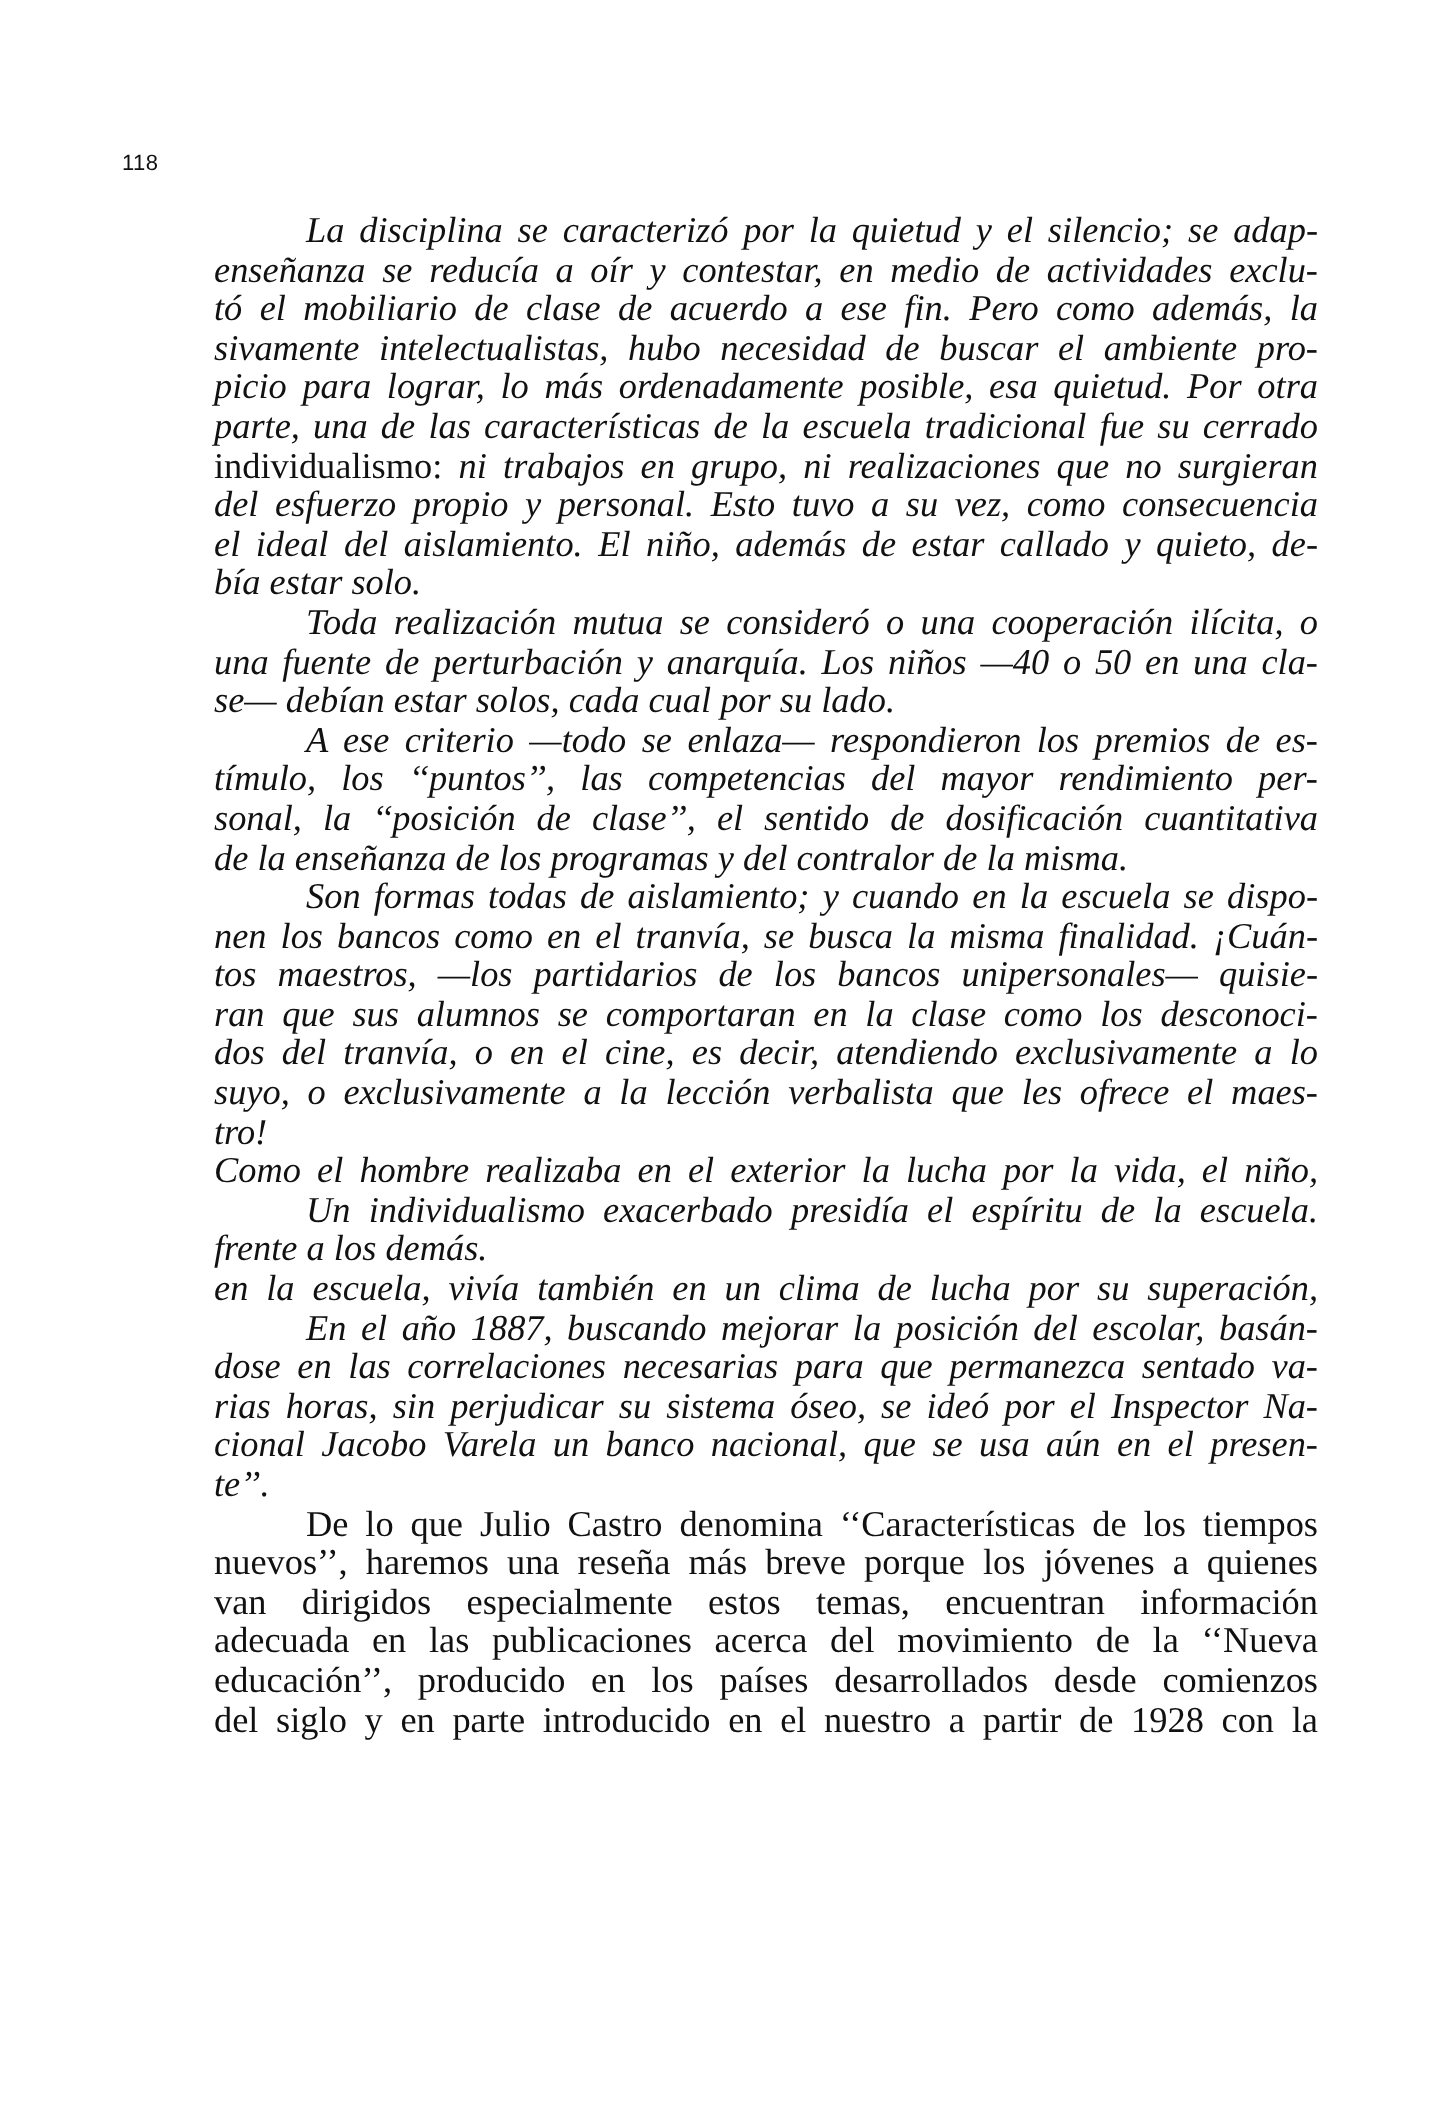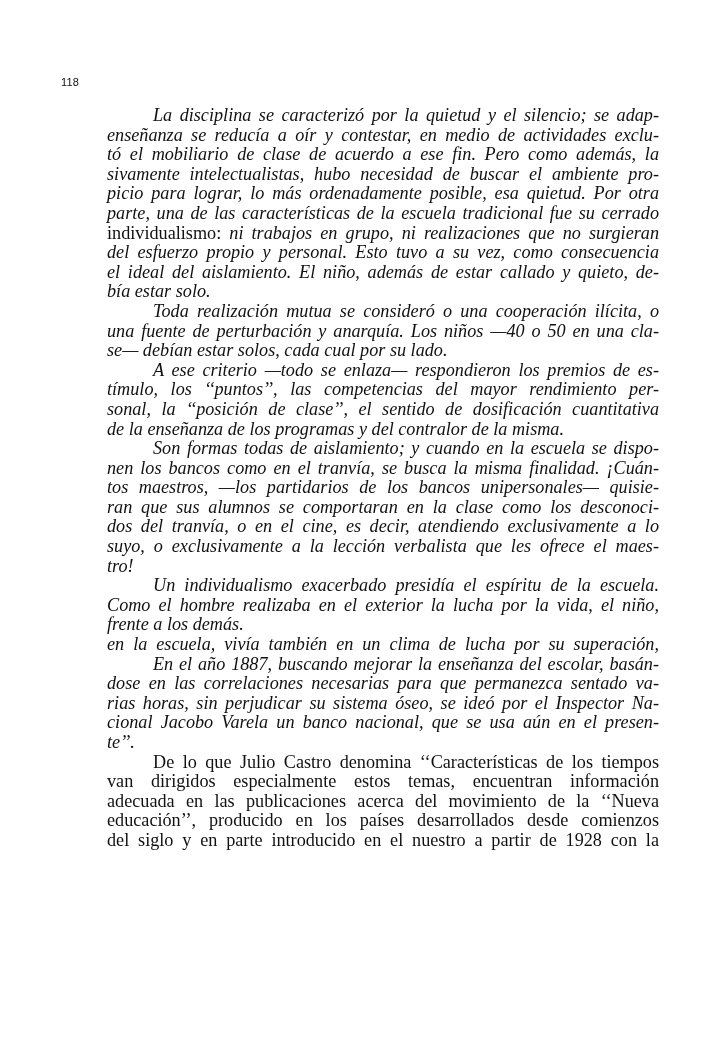--- a/index.html
+++ b/index.html
@@ -98,35 +98,36 @@
     <span class="line first">Son formas todas de aislamiento; y cuando en la escuela se dispo-</span>
     <span class="line">nen los bancos como en el tranvía, se busca la misma finalidad. ¡Cuán-</span>
     <span class="line">tos maestros, —los partidarios de los bancos unipersonales— quisie-</span>
     <span class="line">ran que sus alumnos se comportaran en la clase como los desconoci-</span>
     <span class="line">dos del tranvía, o en el cine, es decir, atendiendo exclusivamente a lo</span>
     <span class="line">suyo, o exclusivamente a la lección verbalista que les ofrece el maes-</span>
     <span class="line last">tro!</span>
   </div>
 
   <div class="para" style="font-style:italic">
+    <span class="line">Como el hombre realizaba en el exterior la lucha por la vida, el niño,</span>
     <span class="line first">Un individualismo exacerbado presidía el espíritu de la escuela.</span>
-    <span class="line">Como el hombre realizaba en el exterior la lucha por la vida, el niño,</span>
     <span class="line last">frente a los demás.</span>
     <span class="line">en la escuela, vivía también en un clima de lucha por su superación,</span>
   </div>
 
   <div class="para" style="font-style:italic">
-    <span class="line first">En el año 1887, buscando mejorar la enseñanza del escolar, basán-</span>
+    <span class="line first">En el año 1887, buscando mejorar la posición del escolar, basán-</span>
     <span class="line">dose en las correlaciones necesarias para que permanezca sentado va-</span>
     <span class="line">rias horas, sin perjudicar su sistema óseo, se ideó por el Inspector Na-</span>
     <span class="line">cional Jacobo Varela un banco nacional, que se usa aún en el presen-</span>
     <span class="line last">te’’.</span>
   </div>
 
   <div class="para" style="font-style:normal">
     <span class="line first">De lo que Julio Castro denomina ‘‘Características de los tiempos</span>
+    <span class="line">nuevos’’, haremos una reseña más breve porque los jóvenes a quienes</span>
     <span class="line">van dirigidos especialmente estos temas, encuentran información</span>
     <span class="line">adecuada en las publicaciones acerca del movimiento de la ‘‘Nueva</span>
     <span class="line">educación’’, producido en los países desarrollados desde comienzos</span>
     <span class="line">del siglo y en parte introducido en el nuestro a partir de 1928 con la</span>
   </div>
 
 </div>
 
 </body></html>

